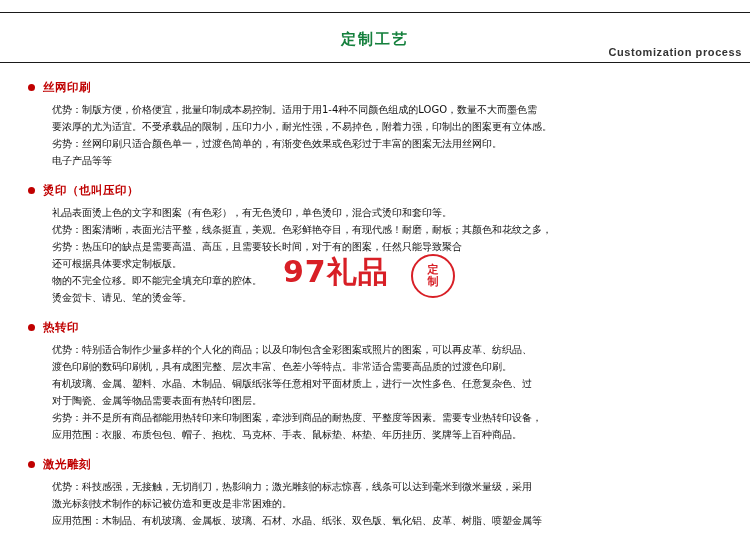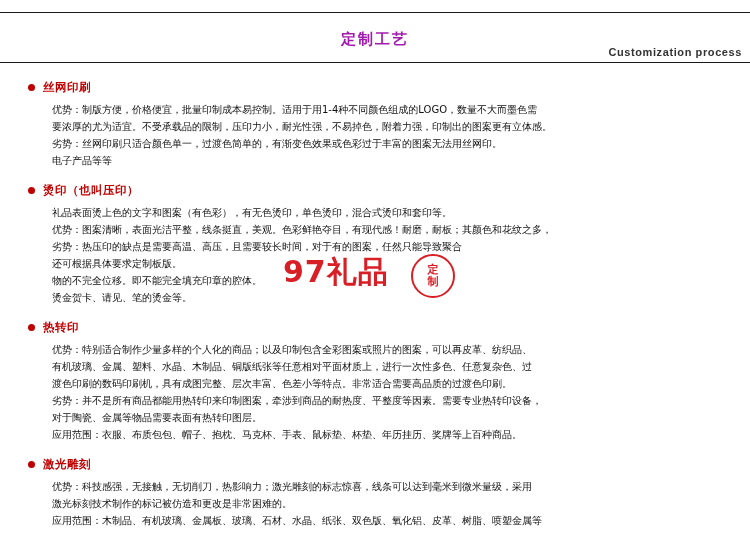--- a/index.html
+++ b/index.html
@@ -33,21 +33,21 @@
 
   .header-title {
     position: absolute;
     top: 30px;
     left: 0;
     right: 0;
     text-align: center;
     font-size: 15px;
     font-weight: bold;
     letter-spacing: 2px;
-    color: #a21caf;
+    color: #15803d;
   }
   .header-sub {
     position: absolute;
     top: 46px;
     right: 8px;
     font-size: 11px;
     font-weight: bold;
     letter-spacing: 0.6px;
     color: #333333;
     font-family: "Liberation Sans", sans-serif;
@@ -170,24 +170,24 @@
     <p class="para">物的不完全位移。即不能完全填充印章的腔体。</p>
     <p class="para">烫金贺卡、请见、笔的烫金等。</p>
   </div>
 
   <div class="section">
     <div class="section-head">
       <span class="bullet"></span>
       <span class="section-title">热转印</span>
     </div>
     <p class="para">优势：特别适合制作少量多样的个人化的商品；以及印制包含全彩图案或照片的图案，可以再皮革、纺织品、</p>
+    <p class="para">渡色印刷的数码印刷机，具有成图完整、层次丰富、色差小等特点。非常适合需要高品质的过渡色印刷。</p>
     <p class="para">有机玻璃、金属、塑料、水晶、木制品、铜版纸张等任意相对平面材质上，进行一次性多色、任意复杂色、过</p>
-    <p class="para">渡色印刷的数码印刷机，具有成图完整、层次丰富、色差小等特点。非常适合需要高品质的过渡色印刷。</p>
+    <p class="para">对于陶瓷、金属等物品需要表面有热转印图层。</p>
     <p class="para">劣势：并不是所有商品都能用热转印来印制图案，牵涉到商品的耐热度、平整度等因素。需要专业热转印设备，</p>
-    <p class="para">对于陶瓷、金属等物品需要表面有热转印图层。</p>
     <p class="para">应用范围：衣服、布质包包、帽子、抱枕、马克杯、手表、鼠标垫、杯垫、年历挂历、奖牌等上百种商品。</p>
   </div>
 
   <div class="section">
     <div class="section-head">
       <span class="bullet"></span>
       <span class="section-title">激光雕刻</span>
     </div>
     <p class="para">优势：科技感强，无接触，无切削刀，热影响力；激光雕刻的标志惊喜，线条可以达到毫米到微米量级，采用</p>
     <p class="para">激光标刻技术制作的标记被仿造和更改是非常困难的。</p>

